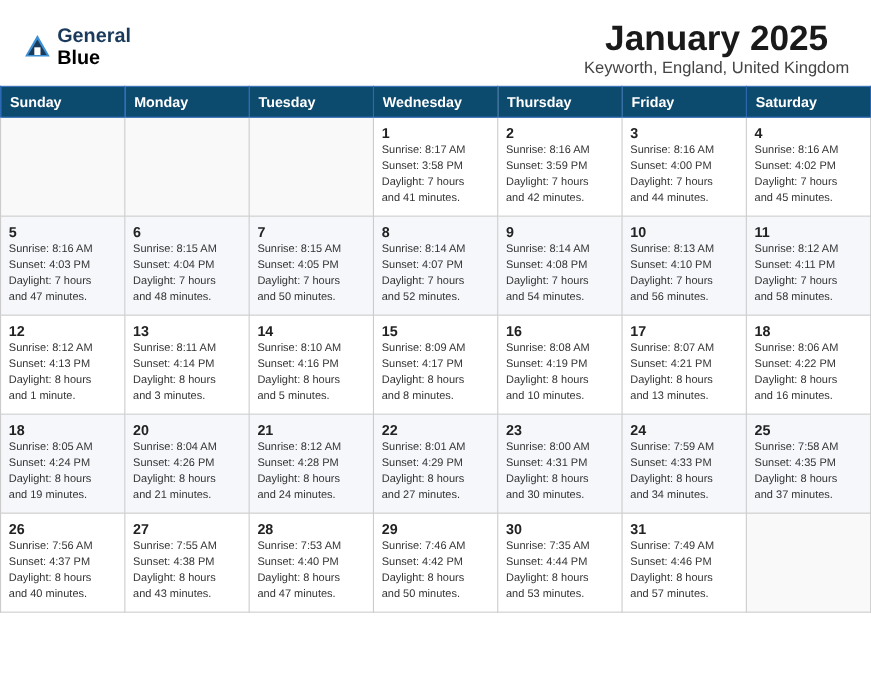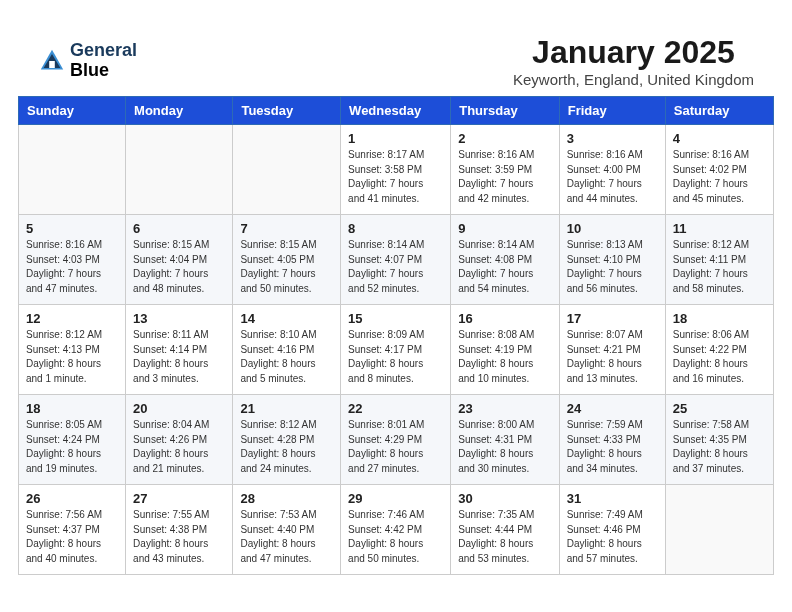--- a/index.html
+++ b/index.html
@@ -6,21 +6,21 @@
     body {
       font-family: Arial, sans-serif;
       background: #fff;
       width: 792px;
       min-height: 612px;
       overflow: hidden;
     }
     .page {
       width: 792px;
       background: #fff;
-      padding: 18px;
+      padding: 0;
     }
     .header {
       display: flex;
       justify-content: space-between;
       align-items: center;
       padding: 16px 20px 8px 20px;
     }
     .logo {
       display: flex;
       align-items: center;
@@ -51,21 +51,21 @@
       font-size: 15px;
       color: #444;
       font-weight: 400;
     }
     .calendar {
       width: 100%;
       border-collapse: collapse;
       margin: 0;
     }
     .calendar th {
-      background: #1d4ed8;
+      background: #0c4a6e;
       color: #fff;
       font-size: 13px;
       font-weight: 600;
       padding: 6px 8px;
       text-align: left;
       border: 1px solid #2d6ab5;
     }
     .calendar td {
       width: 113px;
       vertical-align: top;

